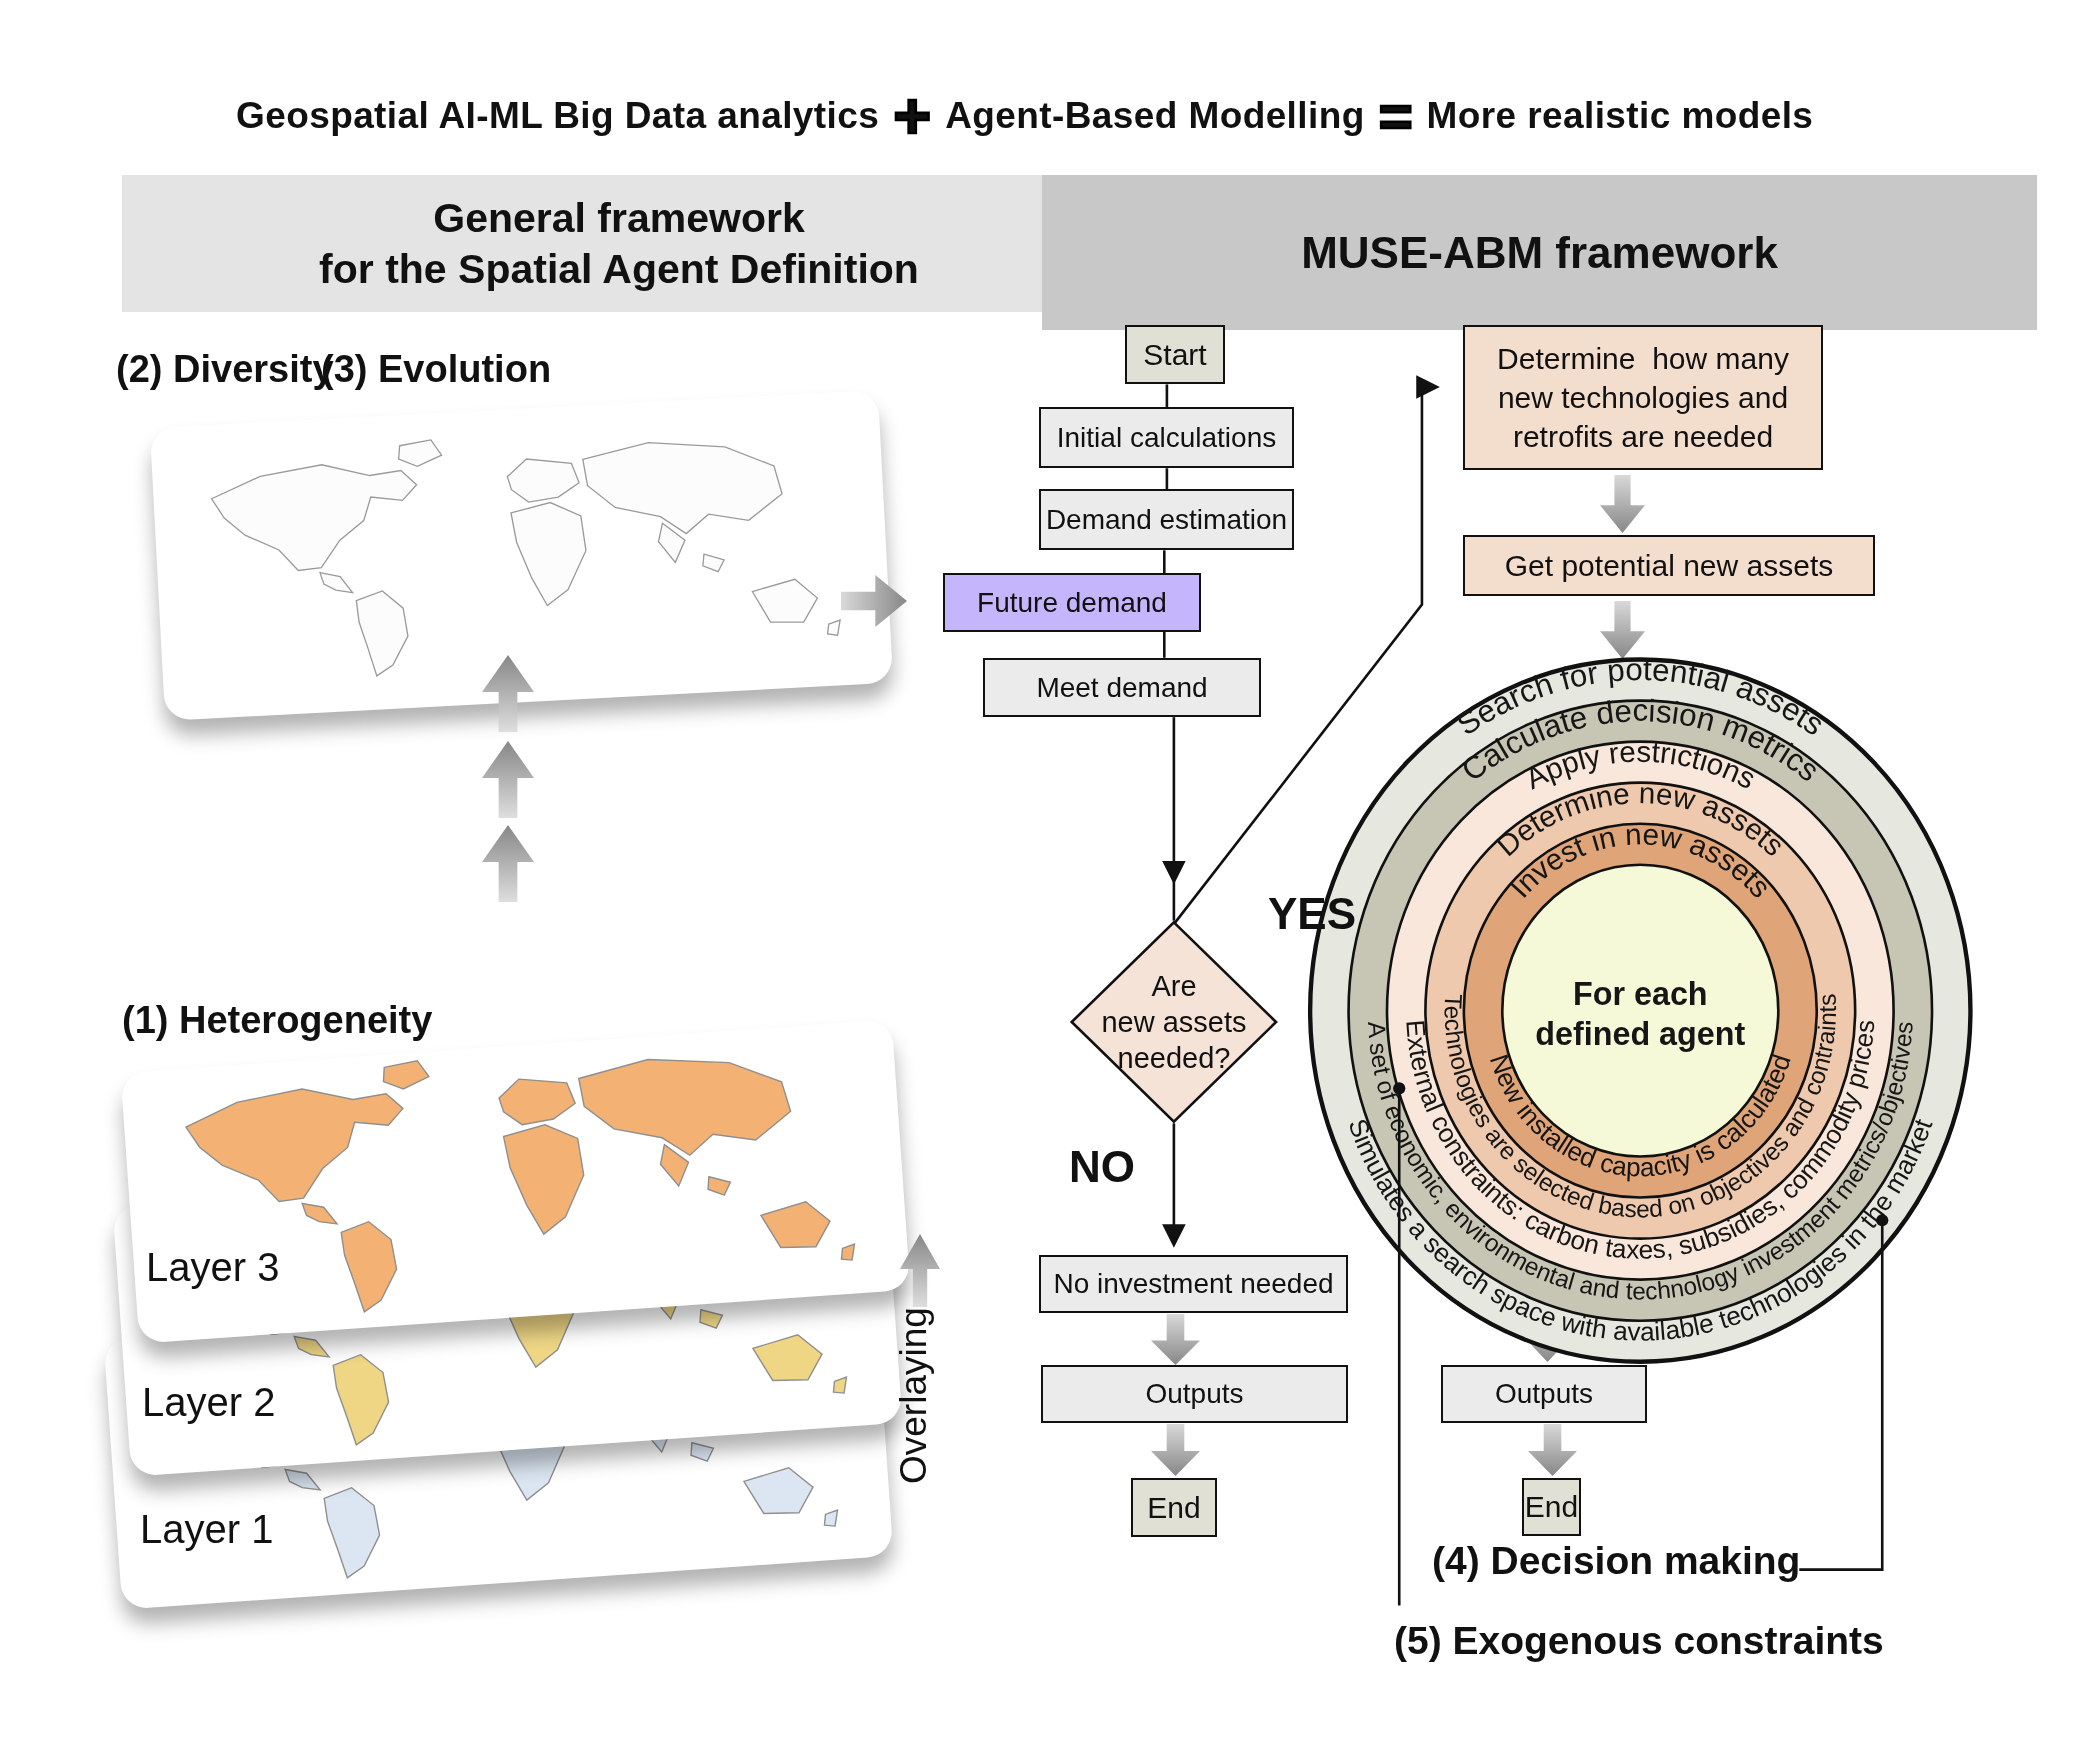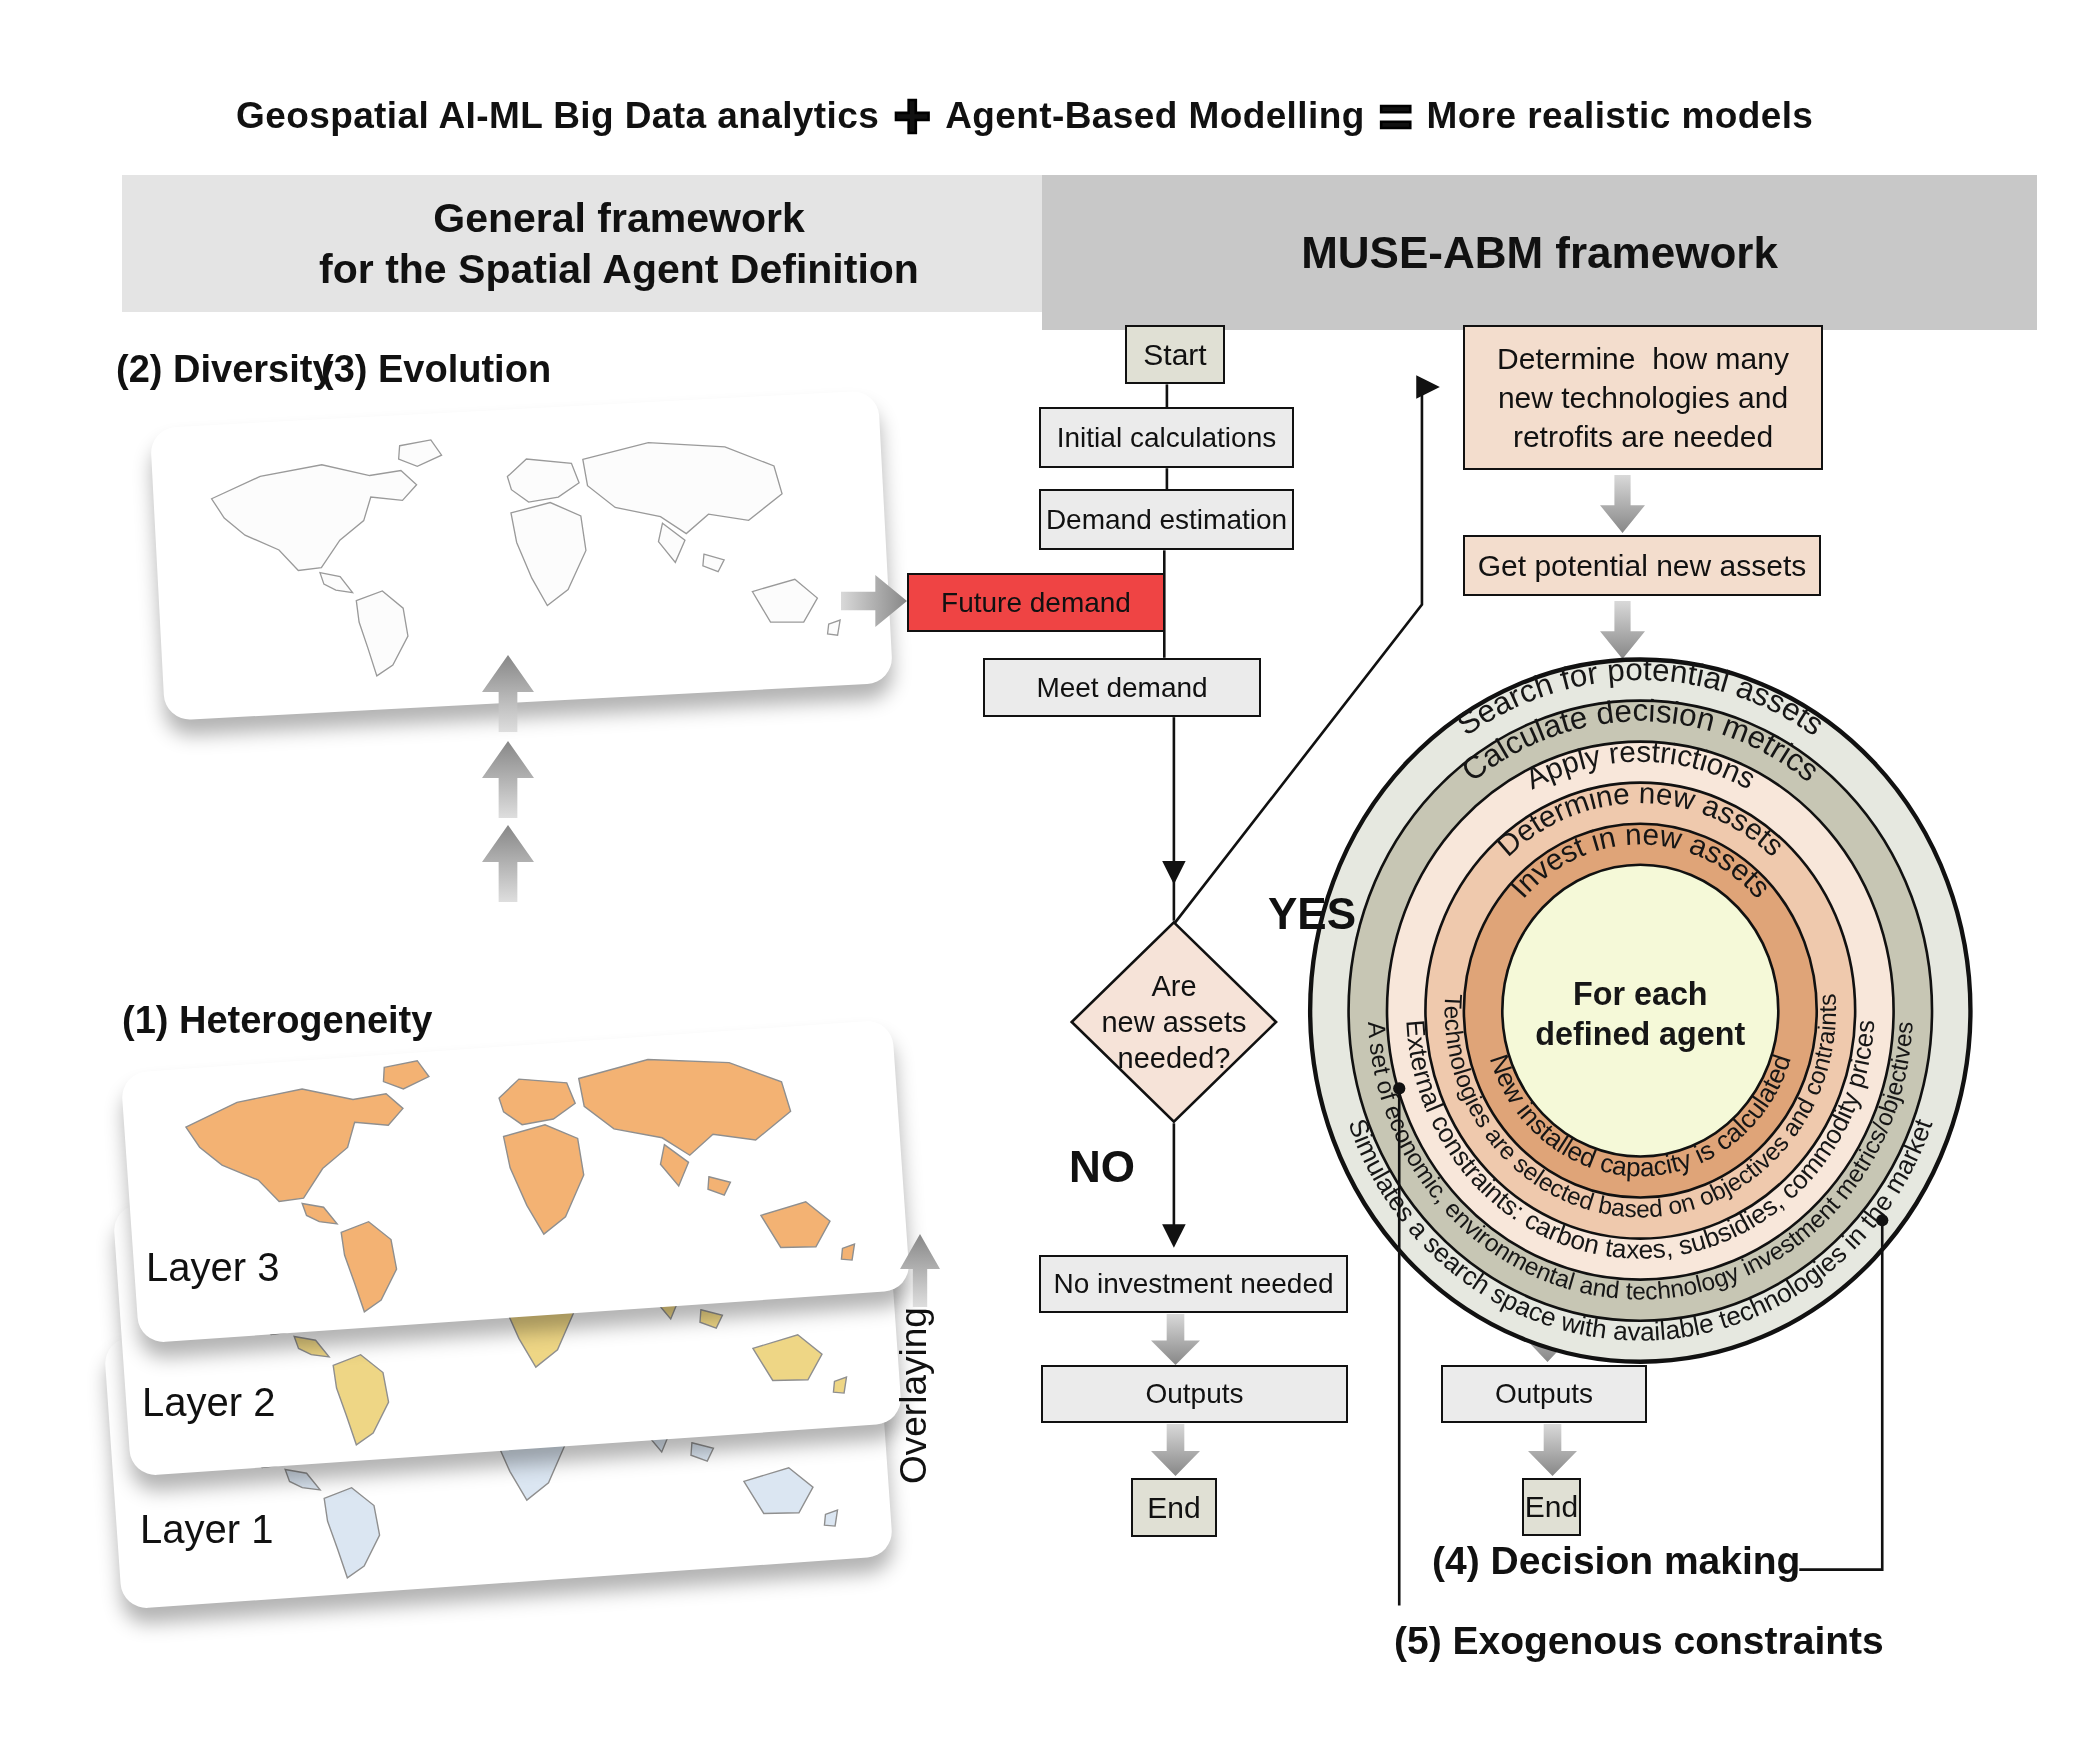--- a/index.html
+++ b/index.html
@@ -15,21 +15,21 @@
   .formula .plus{font-size:65px;}
   .formula .eq{font-size:58px;}
   
   .hbar{display:flex;align-items:center;justify-content:center;text-align:center;font-weight:bold;}
   .hbar.left{left:122px;top:175px;width:914px;height:137px;background:#e4e4e4;font-size:41px;line-height:1.22;padding-left:40px;}
   .hbar.right{left:1042px;top:175px;width:995px;height:155px;background:#c8c8c8;font-size:44px;}
   
   .box{border:2.6px solid #111;display:flex;align-items:center;justify-content:center;
        text-align:center;font-size:28px;background:#ebebeb;box-sizing:border-box;z-index:6;}
   .box.se{background:#e0e0d4;font-size:30px;}
-  .box.peach{background:#ef4444;}
+  .box.peach{background:#c4b5fd;margin-left:36px;}
   .box.rpeach{background:#f3ddcd;font-size:30px;line-height:1.3;margin-left:16px;}
   
   .blabel{font-weight:bold;font-size:38px;z-index:7;}
   .yn{font-weight:bold;font-size:44px;z-index:7;}
   .llabel{font-size:40px;z-index:9;}
   
   .bar-ar{z-index:4;}
   .ar-down{background:linear-gradient(to bottom,#d9d9d9,#878787);
            clip-path:polygon(32% 0,68% 0,68% 52%,100% 52%,50% 100%,0 52%,32% 52%);}
   .ar-up{background:linear-gradient(to bottom,#878787,#dedede);
@@ -193,21 +193,21 @@
   <div class="abs box" style="left:1039px;top:1255px;width:309px;height:58px;">No investment needed</div>
   <div class="abs bar-ar ar-down" style="left:1151px;top:1314px;width:49px;height:51px;"></div>
   <div class="abs box" style="left:1041px;top:1365px;width:307px;height:58px;">Outputs</div>
   <div class="abs bar-ar ar-down" style="left:1151px;top:1424px;width:49px;height:52px;"></div>
   <div class="abs box se" style="left:1131px;top:1478px;width:86px;height:59px;">End</div>
 
   <div class="abs box rpeach prew" style="left:1447px;top:325px;width:360px;height:145px;">Determine  how many
 new technologies and
 retrofits are needed</div>
   <div class="abs bar-ar ar-down" style="left:1600px;top:475px;width:45px;height:58px;"></div>
-  <div class="abs box rpeach" style="left:1447px;top:535px;width:358px;height:61px;">Get potential new assets</div>
+  <div class="abs box rpeach" style="left:1447px;top:535px;width:412px;height:61px;">Get potential new assets</div>
   <div class="abs bar-ar ar-down" style="left:1600px;top:601px;width:45px;height:58px;"></div>
 
   <div class="abs bar-ar ar-down" style="left:1523px;top:1308px;width:49px;height:54px;"></div>
   <div class="abs box" style="left:1441px;top:1365px;width:206px;height:58px;">Outputs</div>
   <div class="abs bar-ar ar-down" style="left:1528px;top:1424px;width:49px;height:52px;"></div>
   <div class="abs box se" style="left:1522px;top:1478px;width:59px;height:58px;">End</div>
 
   <div class="abs blabel" style="left:1432px;top:1539px;font-size:39px;">(4) Decision making</div>
   <div class="abs blabel" style="left:1394px;top:1619px;font-size:39px;">(5) Exogenous constraints</div>
 

